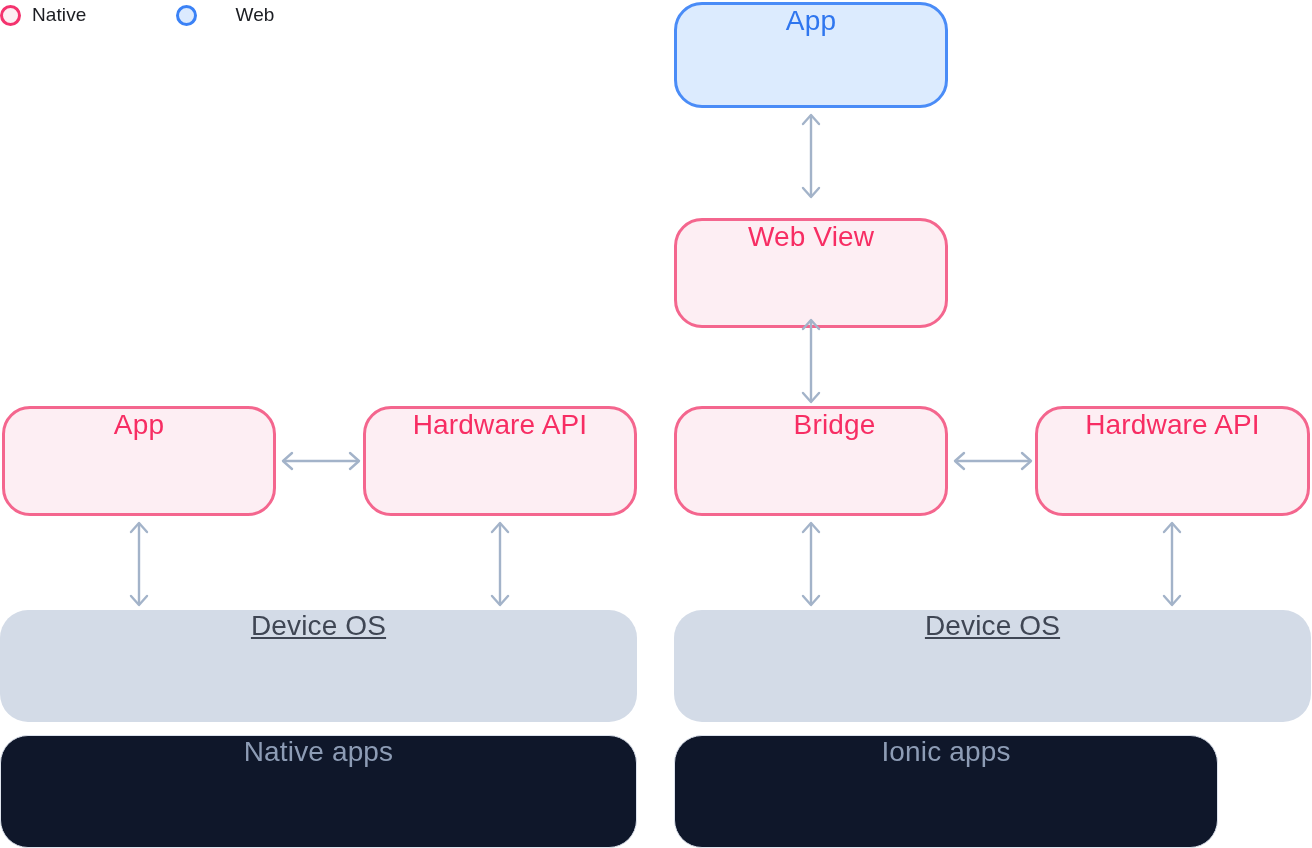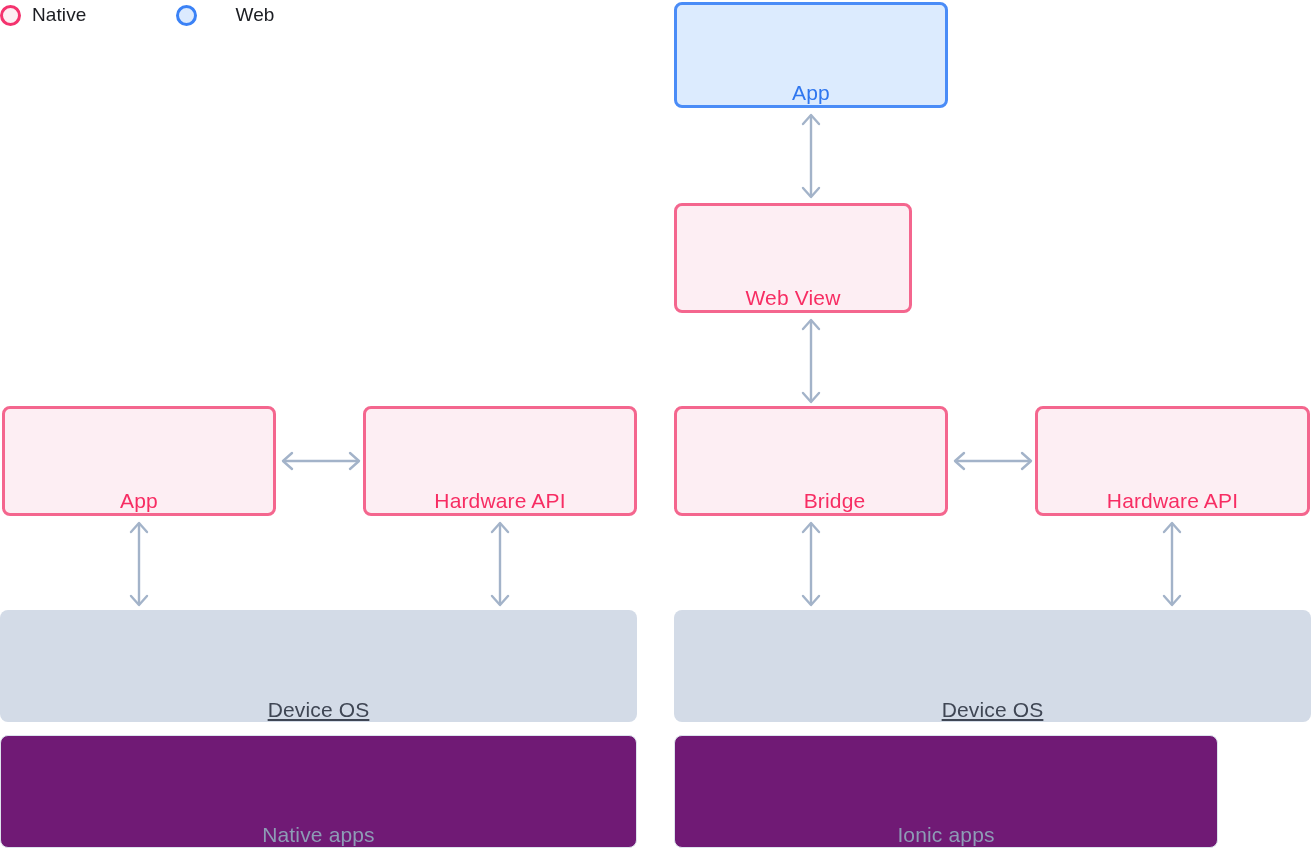--- a/index.html
+++ b/index.html
@@ -54,45 +54,45 @@
     color: #1b1d22;
     letter-spacing: 0.1px;
     white-space: nowrap;
   }
 
   
   .node {
     position: absolute;
     box-sizing: border-box;
     display: flex;
-    align-items: flex-end;
+    align-items: flex-start;
     justify-content: center;
-    border-radius: 8px;
-    font-size: 21px;
+    border-radius: 28px;
+    font-size: 28px;
     letter-spacing: 0.15px;
     white-space: nowrap;
   }
   .node.web {
     background: #dcebfe;
     border: 3px solid #4a8cf7;
     color: #2f76ef;
   }
   .node.native {
     background: #fdeef3;
     border: 3px solid #f4668e;
     color: #f72d63;
   }
   .node.os {
     background: #d3dbe7;
     border: none;
     color: #3f4654;
     text-decoration: underline;
   }
   .node.platform {
-    background: #701a75;
+    background: #0f172a;
     border: 1.5px solid #dde3ed;
     color: #8d9cb5;
   }
 
   
   .arrow { position: absolute; }
   .arrow svg { display: block; overflow: visible; }
 </style>
 </head>
 <body>
@@ -115,21 +115,21 @@
   </div>
 
   <div class="arrow" style="left:795px; top:110px;">
     <svg width="32" height="92" viewBox="0 0 32 92">
       <line x1="16" y1="6" x2="16" y2="86" stroke="#a3b3c9" stroke-width="2.4"></line>
       <polyline points="8,14 16,5 24,14" fill="none" stroke="#a3b3c9" stroke-width="2.4" stroke-linecap="round" stroke-linejoin="round"></polyline>
       <polyline points="8,78 16,87 24,78" fill="none" stroke="#a3b3c9" stroke-width="2.4" stroke-linecap="round" stroke-linejoin="round"></polyline>
     </svg>
   </div>
 
-  <div class="node native" style="left:674px; top:203px; width:238px; height:110px;">
+  <div class="node native" style="left:674px; top:218px; width:274px; height:110px;">
     <span>Web View</span>
   </div>
 
   <div class="arrow" style="left:795px; top:315px;">
     <svg width="32" height="92" viewBox="0 0 32 92">
       <line x1="16" y1="6" x2="16" y2="86" stroke="#a3b3c9" stroke-width="2.4"></line>
       <polyline points="8,14 16,5 24,14" fill="none" stroke="#a3b3c9" stroke-width="2.4" stroke-linecap="round" stroke-linejoin="round"></polyline>
       <polyline points="8,78 16,87 24,78" fill="none" stroke="#a3b3c9" stroke-width="2.4" stroke-linecap="round" stroke-linejoin="round"></polyline>
     </svg>
   </div>

